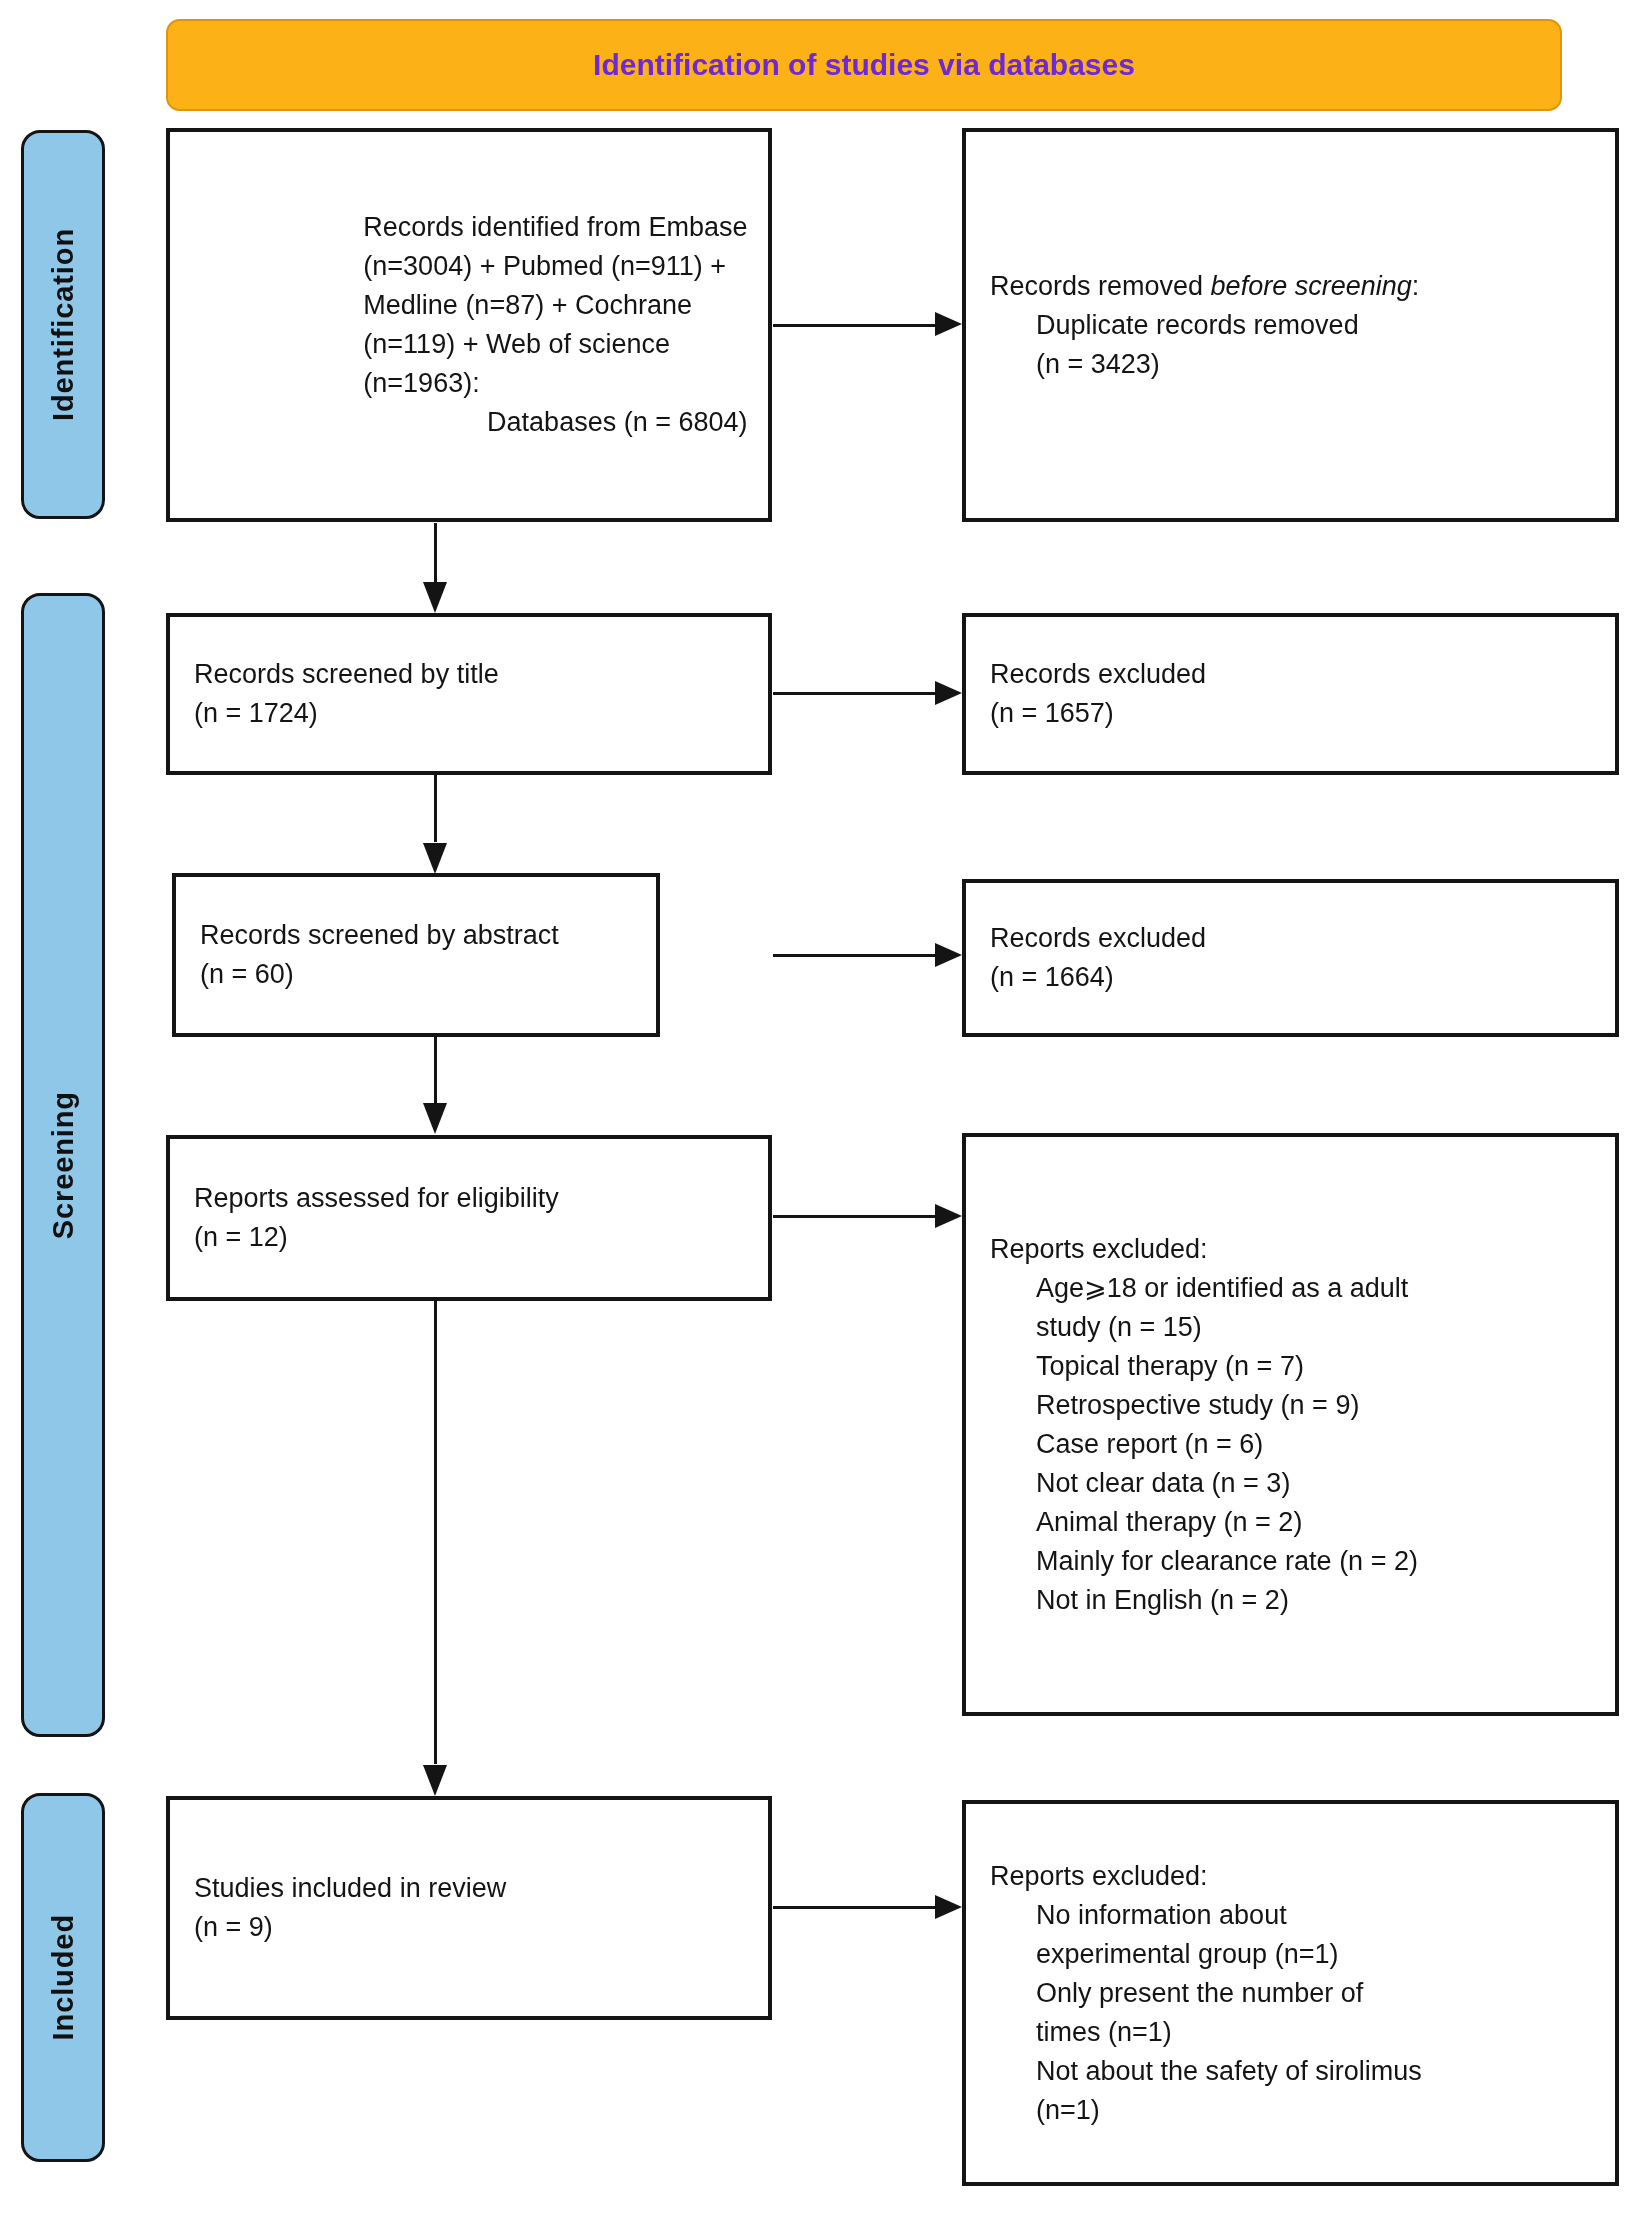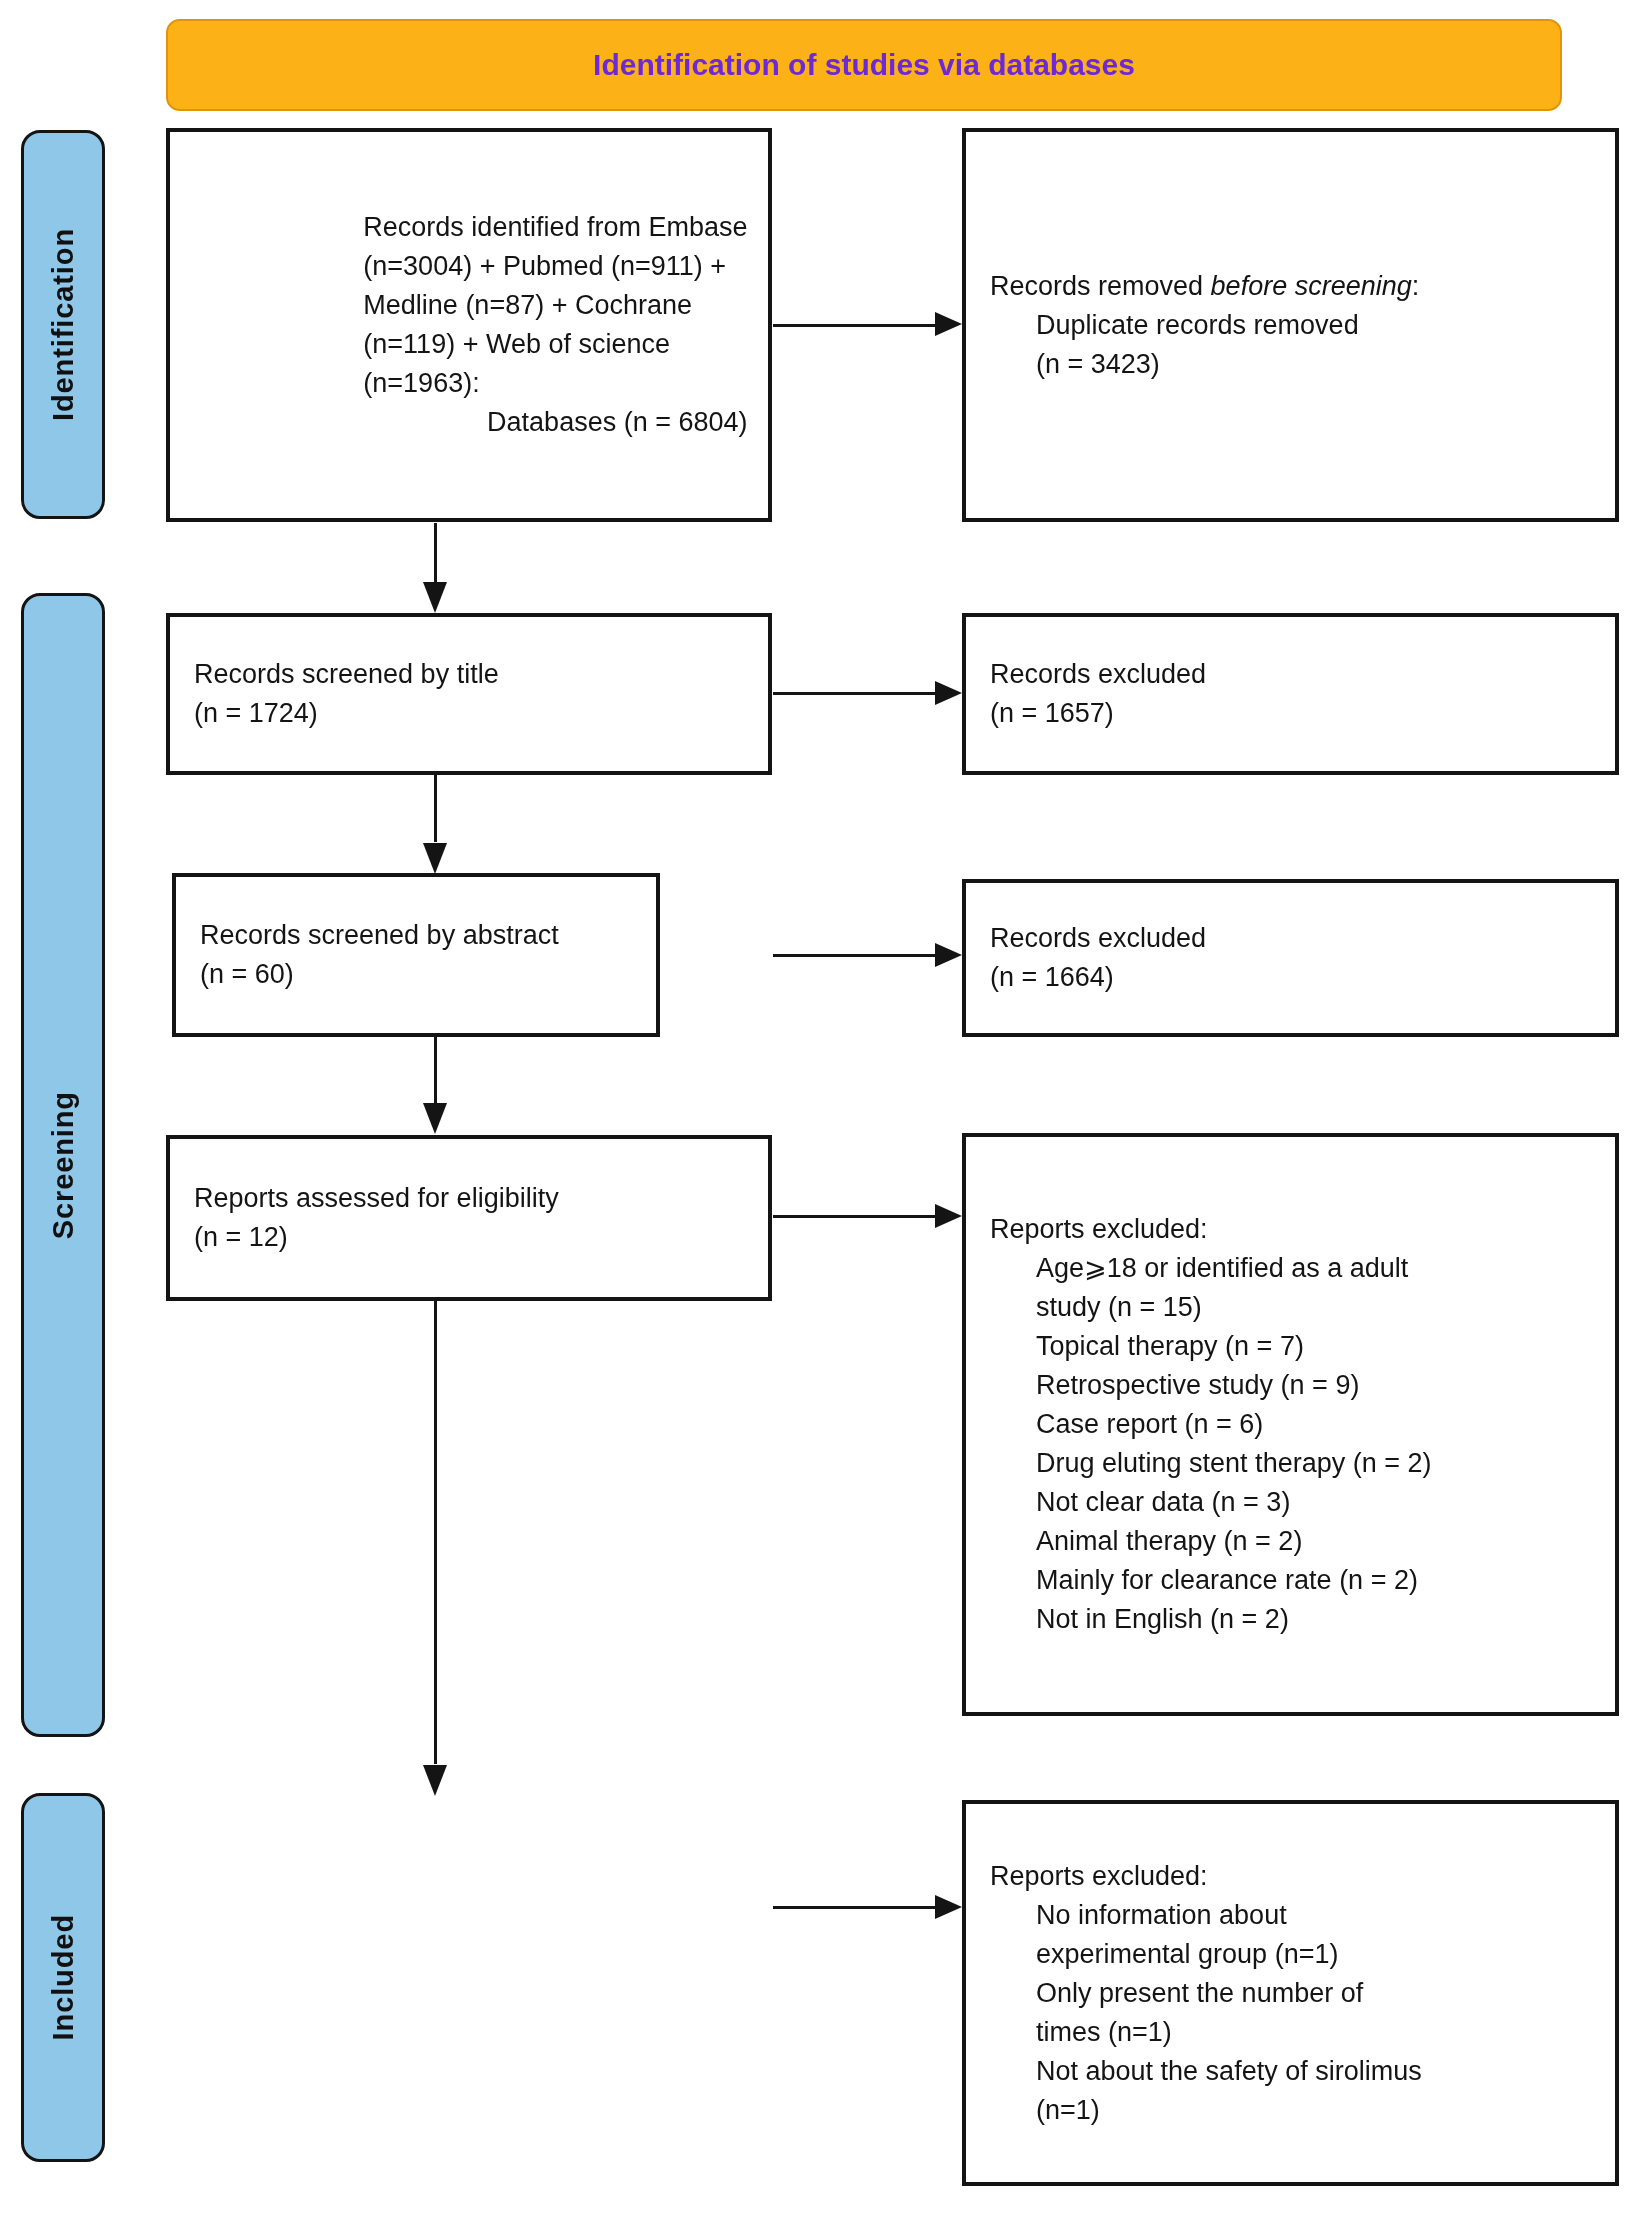--- a/index.html
+++ b/index.html
@@ -76,20 +76,24 @@
   <div class="box" style="left:172px;top:873px;width:488px;height:164px;">
     <div class="pre">Records screened by abstract
 (n = 60)</div>
   </div>
 
   <div class="box" style="left:166px;top:1135px;width:606px;height:166px;">
     <div class="pre">Reports assessed for eligibility
 (n = 12)</div>
   </div>
 
+  <div class="box" style="left:166px;top:1796px;width:606px;height:224px;">
+    <div class="pre">Studies included in review
+(n = 9)</div>
+  </div>
 
   <div class="box" style="left:962px;top:128px;width:657px;height:394px;">
     <div><span>Records removed </span><span class="em">before screening</span><span>:</span></div>
     <div class="pre indent">Duplicate records removed
 (n = 3423)</div>
   </div>
 
   <div class="box" style="left:962px;top:613px;width:657px;height:162px;">
     <div class="pre">Records excluded
 (n = 1657)</div>
@@ -100,21 +104,20 @@
 (n = 1664)</div>
   </div>
 
   <div class="box" style="left:962px;top:1133px;width:657px;height:583px;">
     <div>Reports excluded:</div>
     <div class="pre indent">Age⩾18 or identified as a adult
 study (n = 15)</div>
     <div class="pre indent">Topical therapy (n = 7)</div>
     <div class="pre indent">Retrospective study (n = 9)</div>
     <div class="pre indent">Case report (n = 6)</div>
-    <div class="pre indent">Drug eluting stent therapy (n = 2)</div>
     <div class="pre indent">Not clear data (n = 3)</div>
     <div class="pre indent">Animal therapy (n = 2)</div>
     <div class="pre indent">Mainly for clearance rate (n = 2)</div>
     <div class="pre indent">Not in English (n = 2)</div>
   </div>
 
   <div class="box" style="left:962px;top:1800px;width:657px;height:386px;">
     <div>Reports excluded:</div>
     <div class="pre indent">No information about
 experimental group (n=1)</div>

